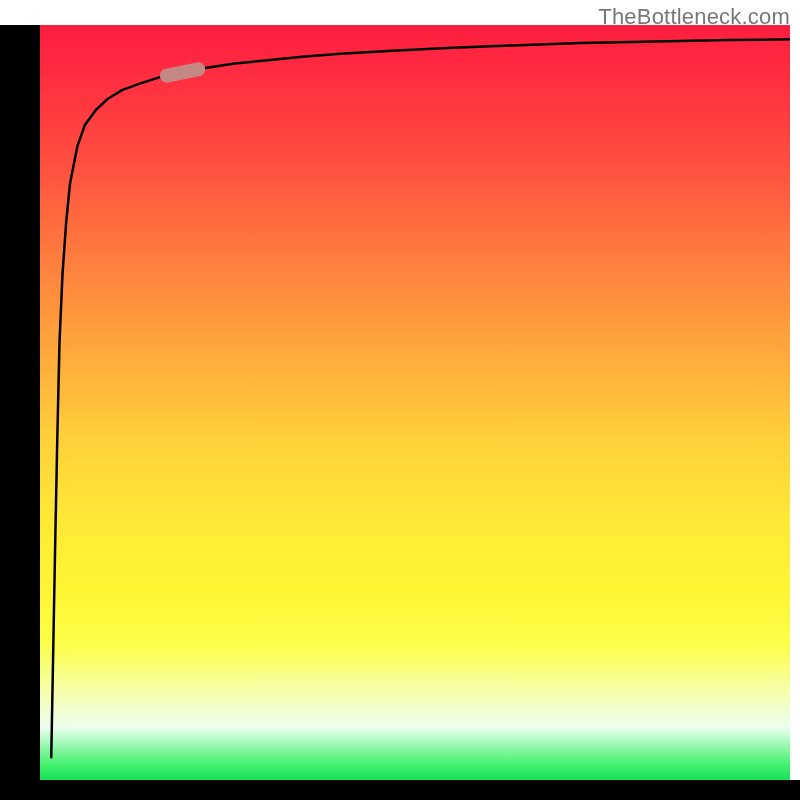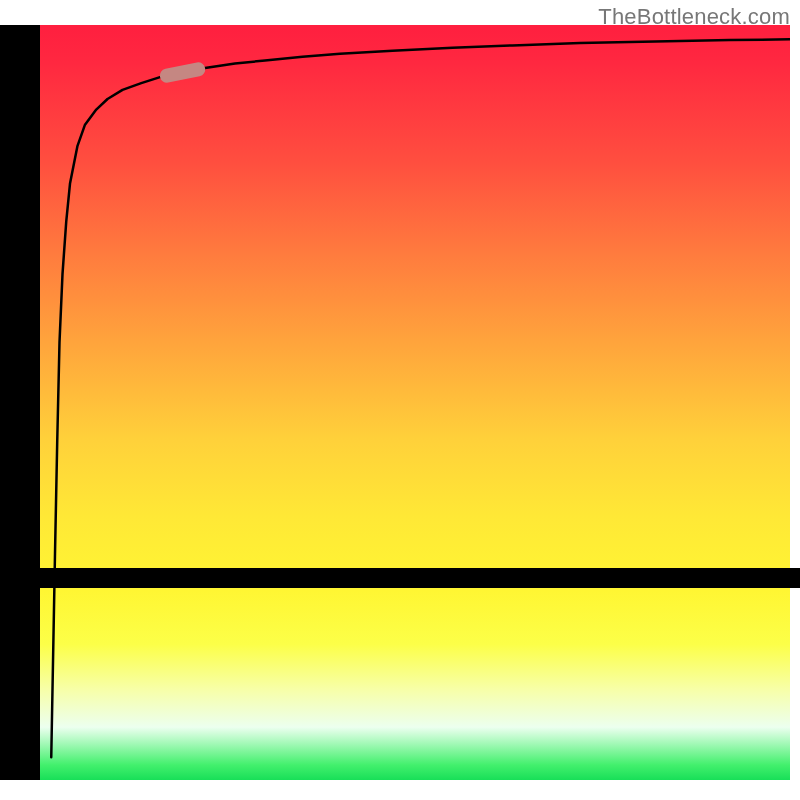--- a/index.html
+++ b/index.html
@@ -2,21 +2,21 @@
 <html><head>
   <meta charset="utf-8">
   <style>
     * { margin: 0; padding: 0; box-sizing: border-box; }
     html, body { width: 800px; height: 800px; overflow: hidden; }
     body { background: #ffffff; font-family: Arial, Helvetica, sans-serif; }
 
     .figure {
       position: relative;
       width: 800px;
-      height: 588px;
+      height: 800px;
     }
 
     .watermark {
       position: absolute;
       top: 4px;
       right: 10px;
       font-size: 22px;
       font-weight: 400;
       color: #777;
       letter-spacing: 0.2px;

